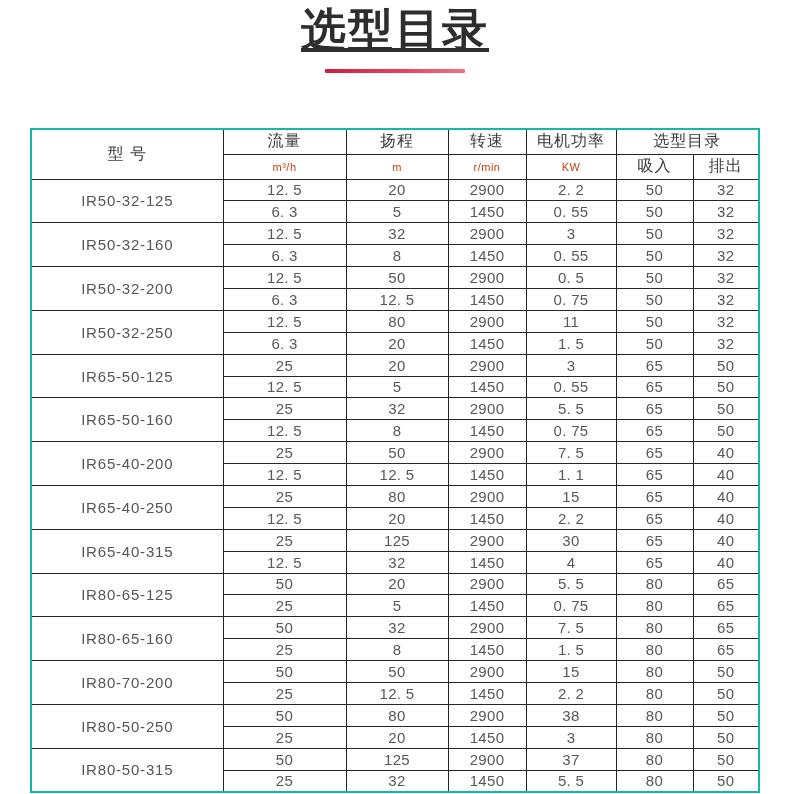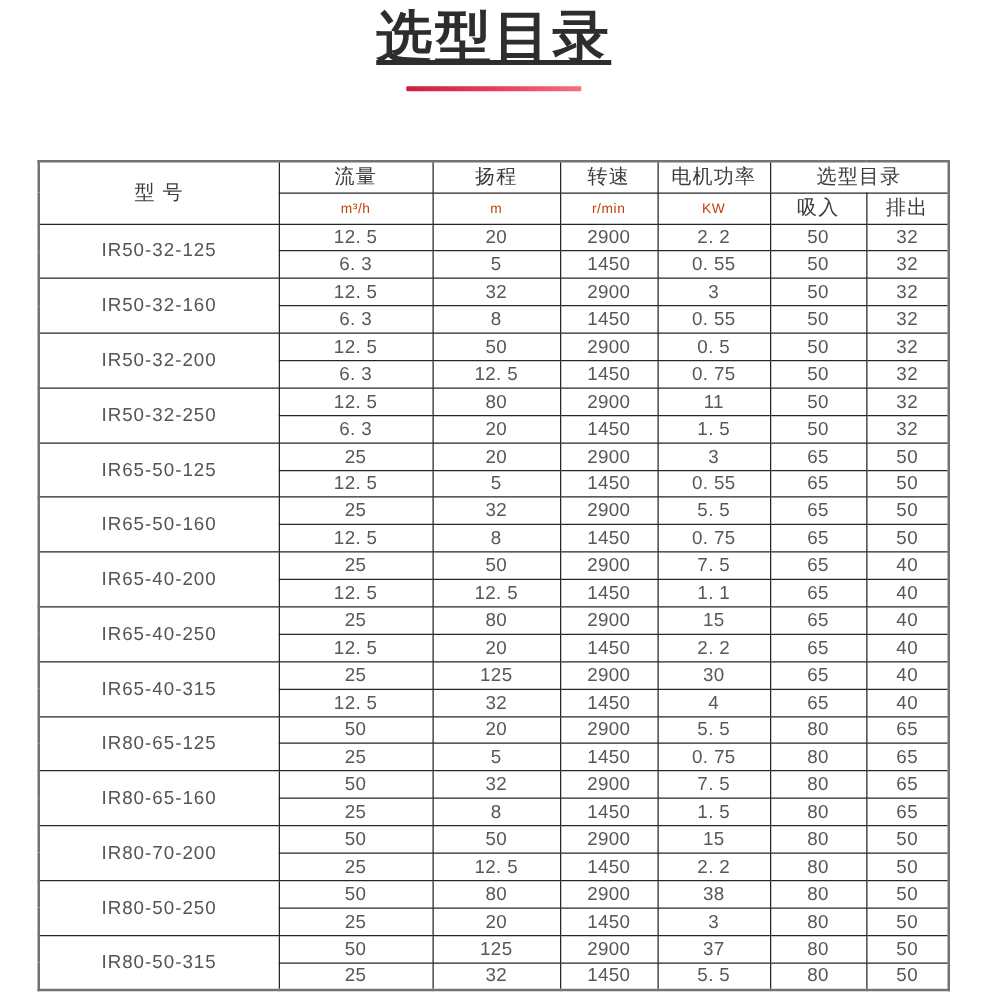--- a/index.html
+++ b/index.html
@@ -32,21 +32,21 @@
     background: linear-gradient(90deg, #cc1f3e 0%, #e9415c 55%, #f2707f 100%);
     border-radius: 1px;
   }
   .catalog-table {
     position: absolute;
     left: 30px;
     top: 128px;
     width: 728px;
     border-collapse: collapse;
     table-layout: fixed;
-    border: 2px solid #737373;
+    border: 2px solid #14b8a6;
   }
   .catalog-table th,
   .catalog-table td {
     border: 1px solid #262626;
     text-align: center;
     vertical-align: middle;
     padding: 0;
     overflow: hidden;
     white-space: nowrap;
   }

